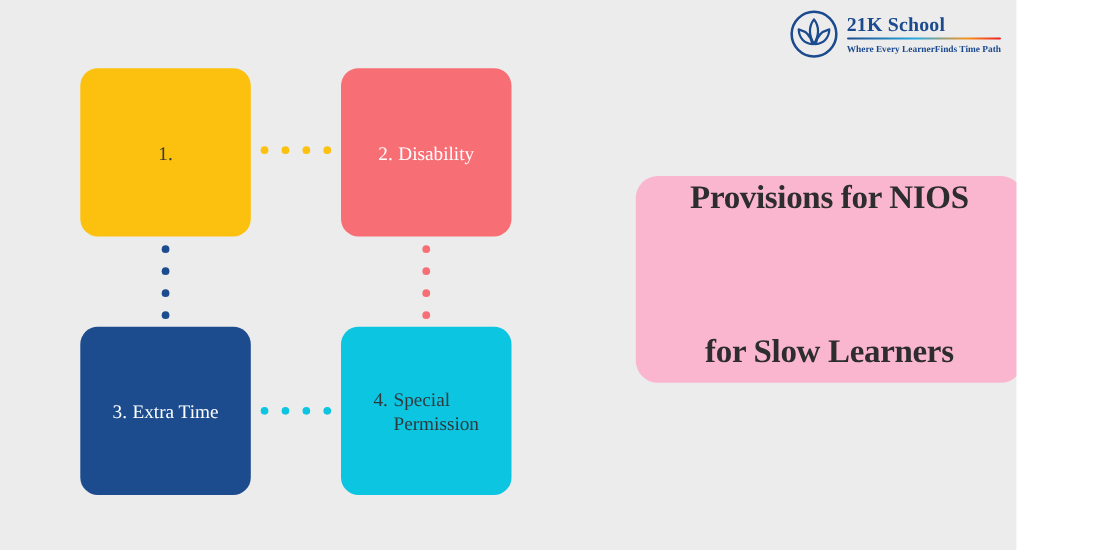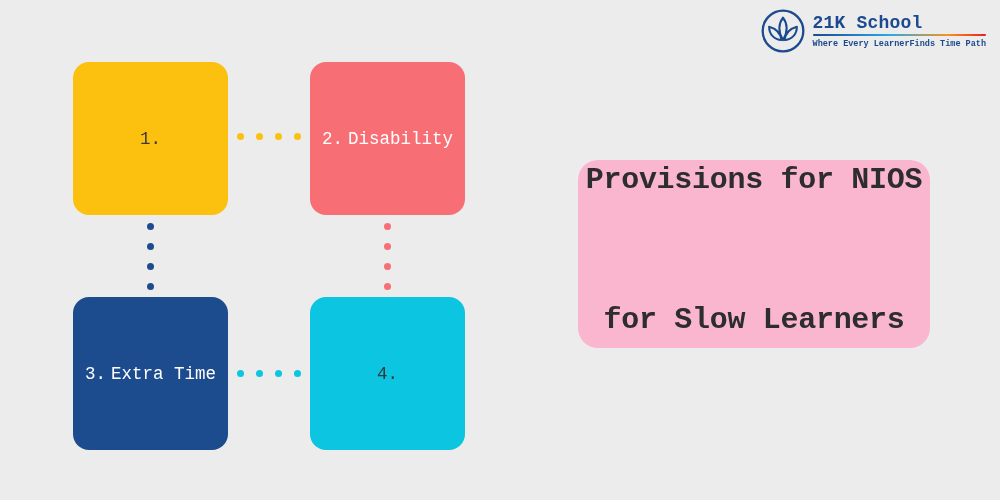--- a/index.html
+++ b/index.html
@@ -1,21 +1,21 @@
 <!DOCTYPE html>
 <html><head>
 <meta charset="utf-8">
 <style>
   html, body { margin: 0; padding: 0; }
   .canvas {
     position: relative;
-    width: 1000px;
+    width: 924px;
     height: 500px;
     overflow: hidden;
-    font-family: Liberation Mono, monospace;
+    font-family: Liberation Serif, serif;
   }
 
   
   .logo {
     position: absolute;
     top: 8px;
     right: 14px;
     display: flex;
     align-items: center;
     gap: 7px;
@@ -137,20 +137,24 @@
       <span>3.</span>
       <span class="box-lines">
         <span>Extra Time</span>
       </span>
     </div>
   </div>
 
   <div class="box box4" style="background: rgb(12, 197, 224); color: rgb(46, 58, 62);">
     <div class="box-content">
       <span>4.</span>
+      <span class="box-lines">
+        <span>Special</span>
+        <span>Permission</span>
+      </span>
     </div>
   </div>
 
   <div class="connector h c1">
       <span class="dot" style="background: rgb(251, 193, 14);"></span>
       <span class="dot" style="background: rgb(251, 193, 14);"></span>
       <span class="dot" style="background: rgb(251, 193, 14);"></span>
       <span class="dot" style="background: rgb(251, 193, 14);"></span>
     </div>
   <div class="connector v c2">

